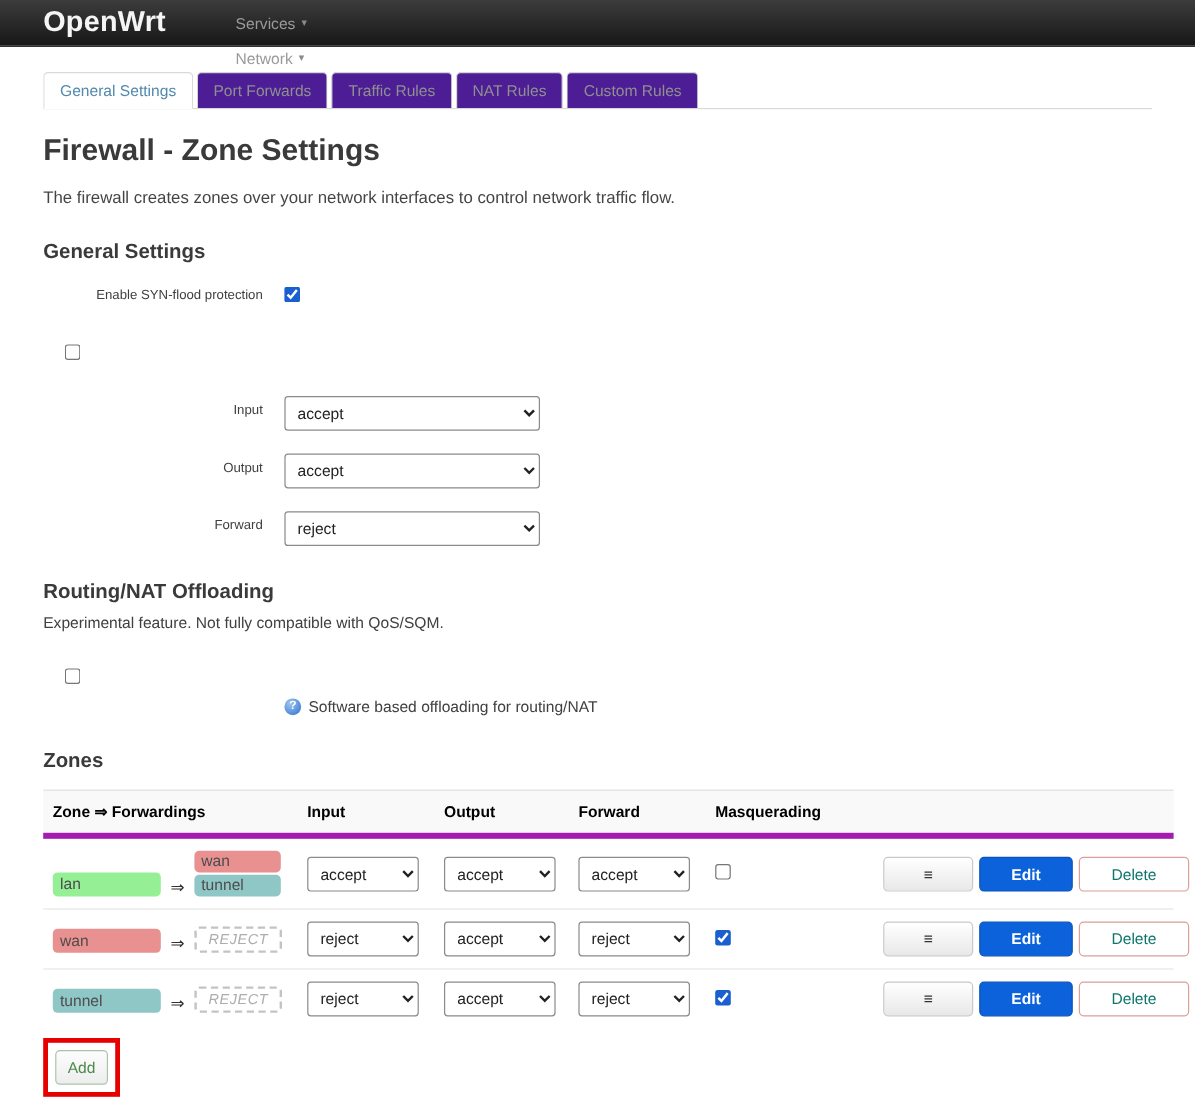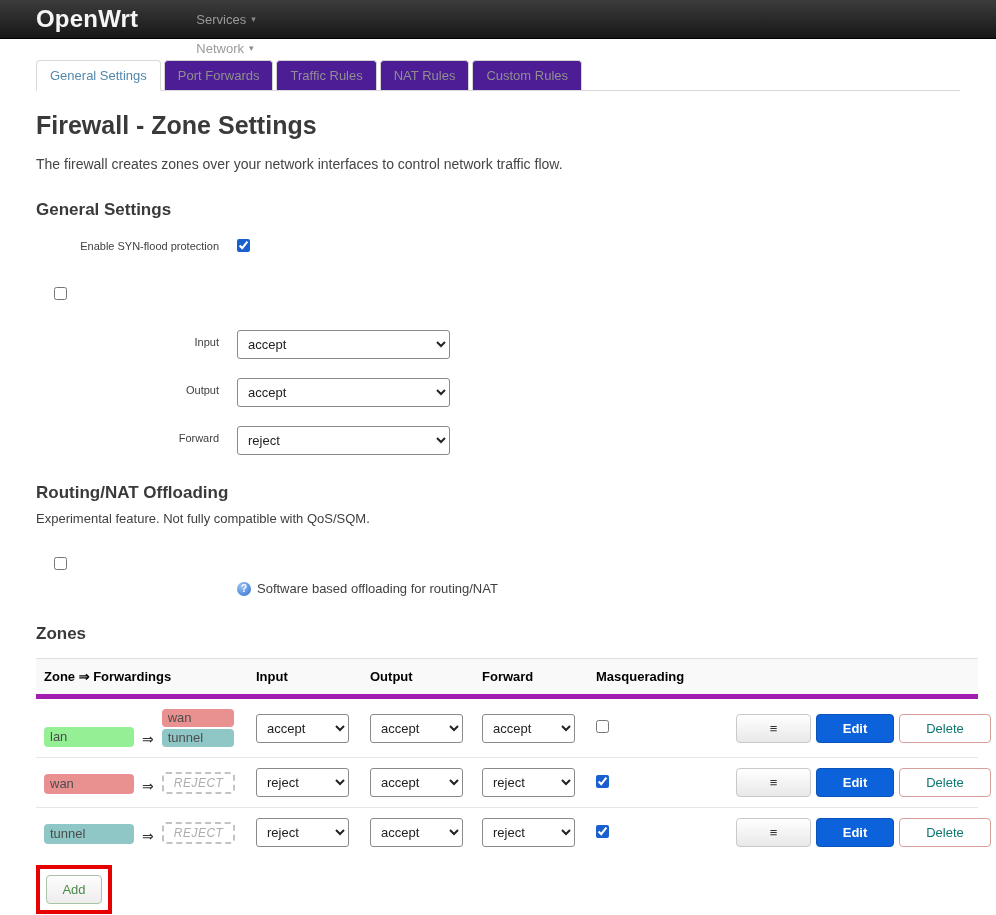--- a/index.html
+++ b/index.html
@@ -199,21 +199,21 @@
     color: #fff;
     font-weight: bold;
   }
   .btn-delete {
     width: 92px;
     background: #fff;
     border: 1px solid #d89f9b;
     color: #0f766e;
   }
   .btn-add {
-    width: 56px;
+    width: 44px;
     color: #4c8a4c;
     border: 1px solid #a7c4a7;
     background: linear-gradient(#fdfdfd, #ededed);
   }
   .add-wrap {
     display: inline-block;
     border: 4px solid #e60000;
     padding: 6px;
     margin: 8px 0 0 36px;
   }

